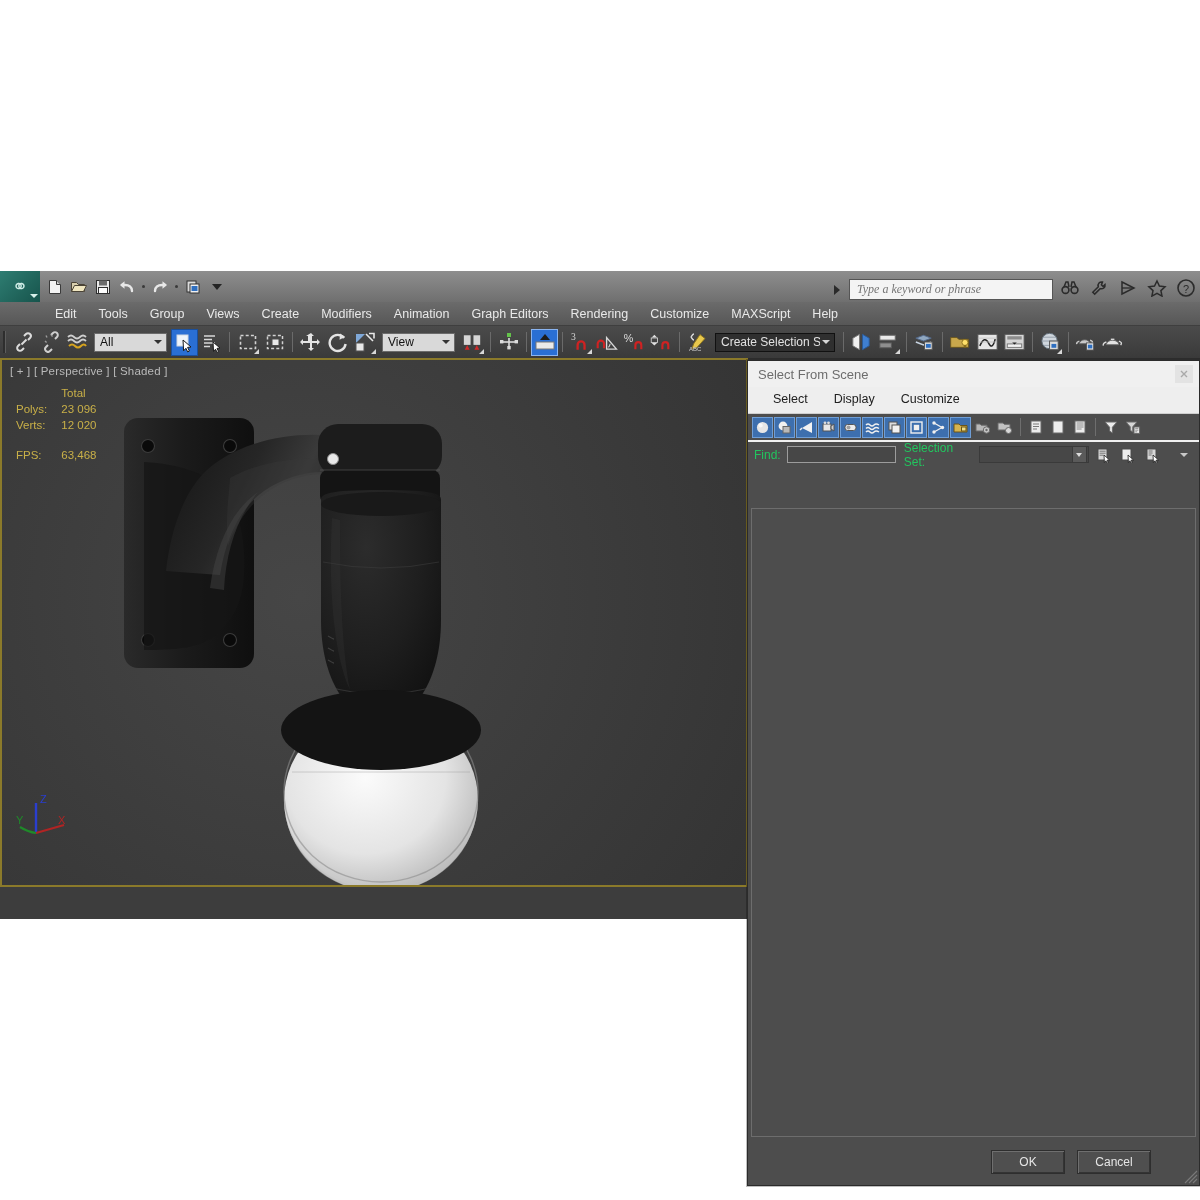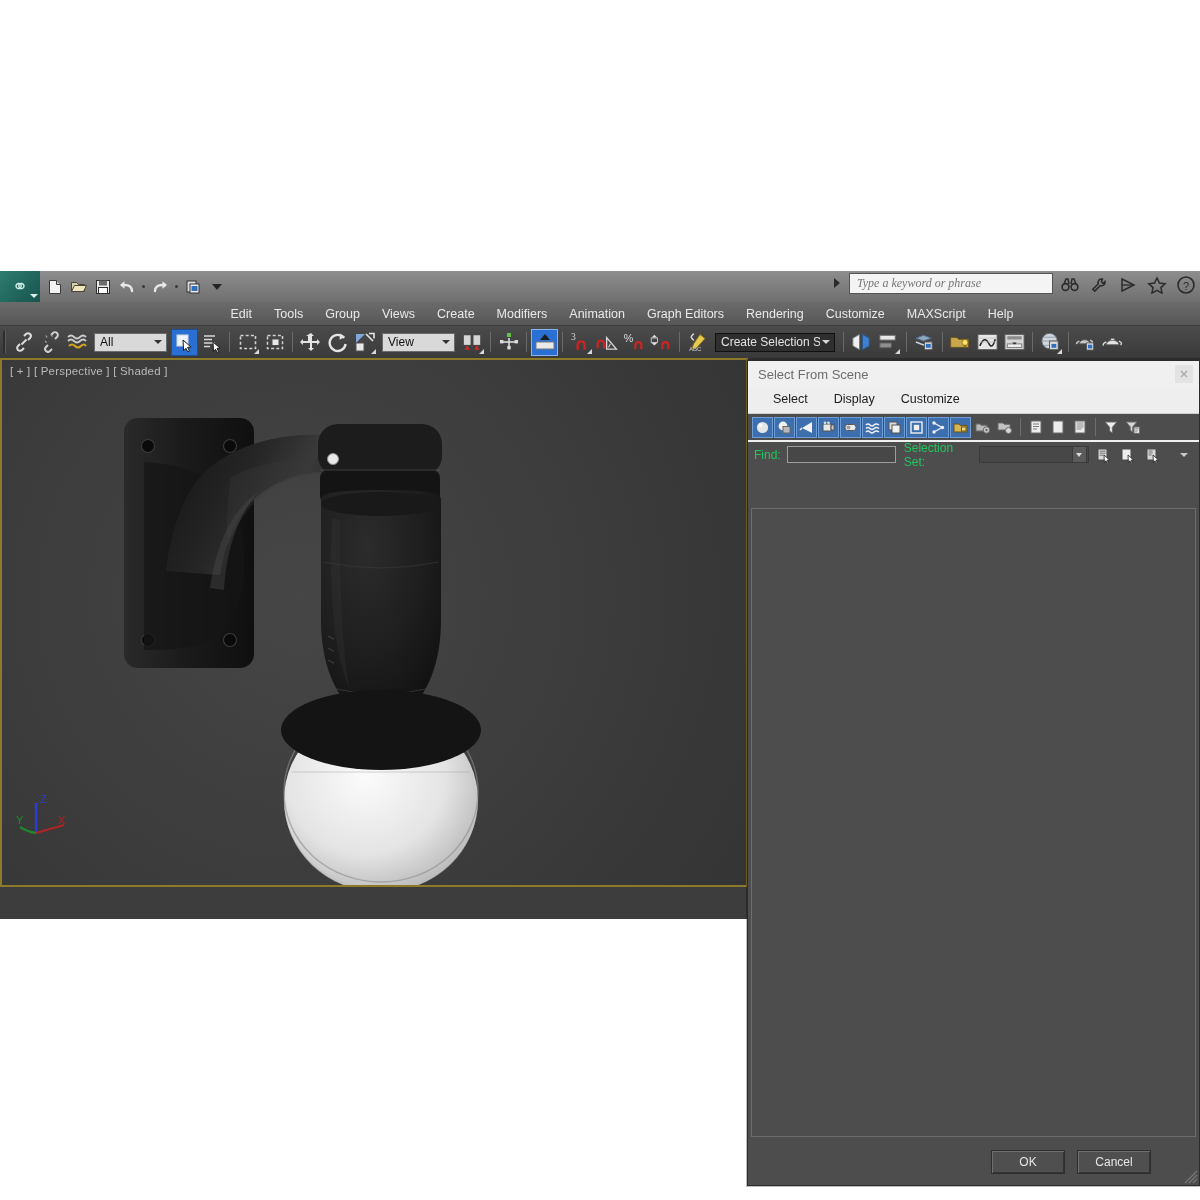--- a/index.html
+++ b/index.html
@@ -18,33 +18,33 @@
     background:linear-gradient(135deg,#2e7d72,#17544c);display:flex;align-items:center;justify-content:center;}
   .maxlogo .glyph{font-size:19px;color:#cfece6;font-family:"DejaVu Sans",sans-serif;line-height:1;}
   .maxlogo .caret{position:absolute;right:2px;bottom:4px;width:0;height:0;
     border-left:4px solid transparent;border-right:4px solid transparent;border-top:4px solid #d8f0ea;}
 
   .qatbar{position:absolute;left:44px;top:0;height:31px;display:flex;align-items:center;gap:2px;}
   .qbtn{width:22px;height:22px;display:flex;align-items:center;justify-content:center;cursor:default;}
   .qsep{width:7px;height:22px;display:flex;align-items:center;justify-content:center;}
   .qsep i{display:block;width:3px;height:3px;border-radius:50%;background:#3a3a3a;}
 
-  .searchzone{position:absolute;right:2px;top:2px;height:27px;display:flex;align-items:flex-start;gap:5px;}
+  .searchzone{position:absolute;right:2px;top:2px;height:27px;display:flex;align-items:flex-end;gap:5px;}
   .srch-arrow{width:14px;height:20px;display:flex;align-items:center;justify-content:center;}
   .srch-arrow .t{width:0;height:0;border-top:5px solid transparent;border-bottom:5px solid transparent;border-left:6px solid #2a2a2a;}
   .srchbox{width:192px;height:19px;background:#f4f4f4;border:1px solid #555;
     display:flex;align-items:center;padding:0 5px;}
   .srchbox input{border:0;background:transparent;outline:none;width:100%;
     font-family:"Liberation Serif",serif;font-style:italic;font-size:12px;color:#6f6f6f;}
   .topicon{width:24px;height:24px;display:flex;align-items:center;justify-content:center;}
 
   
   .menubar{position:absolute;left:0;top:31px;width:1200px;height:24px;
     background:linear-gradient(#6b6b6b,#575757);border-bottom:1px solid #3f3f3f;
-    display:flex;align-items:center;padding-left:44px;box-sizing:border-box;justify-content:center;}
+    display:flex;align-items:center;padding-left:44px;box-sizing:border-box;}
   .menuitem{color:#e9e9e9;font-size:12.5px;padding:0 11px;line-height:22px;cursor:default;
     font-family:"Liberation Sans",sans-serif;}
 
   
   .maintoolbar{position:absolute;left:0;top:55px;width:1200px;height:32px;
     background:linear-gradient(#4b4b4b,#3a3a3a);border-bottom:1px solid #2c2c2c;
     display:flex;align-items:center;overflow:hidden;}
   .grip{width:7px;height:26px;margin:0 2px 0 1px;display:flex;flex-direction:column;justify-content:center;gap:0;}
   .grip b{display:block;width:2px;height:22px;background:#2e2e2e;border-right:1px solid #5d5d5d;margin-left:2px;}
   .tb{width:27px;height:27px;margin:0 0px;display:flex;align-items:center;justify-content:center;
@@ -565,20 +565,45 @@
 
         <ellipse cx="279" cy="400" rx="97" ry="92" fill="url(#domeG)"></ellipse>
         <path d="M182 398a97 92 0 0 0 194 0c0 56-44 94-97 94s-97-38-97-94z" fill="#bdbdbd" opacity=".5"></path>
         <ellipse cx="279" cy="392" rx="97" ry="90" fill="none" stroke="#8c8c8c" stroke-width="1.4" opacity=".6"></ellipse>
         <path d="M190 372h178" stroke="#9e9e9e" stroke-width="1" opacity=".45"></path>
         <ellipse cx="279" cy="330" rx="100" ry="40" fill="#141414"></ellipse>
       </svg>
 
       <div class="vplabel">[ + ] [ Perspective ] [ Shaded ]</div>
 
+      <div class="vpstats">
+        <table>
+          <tbody>
+              <tr>
+                <td></td>
+                <td class="v">Total</td>
+              </tr>
+          <tr>
+            <td>Polys:</td>
+            <td class="v">23 096</td>
+          </tr>
+          <tr>
+            <td>Verts:</td>
+            <td class="v">12 020</td>
+          </tr>
+          <tr class="gap">
+                <td colspan="2"></td>
+              </tr>
+          <tr>
+            <td>FPS:</td>
+            <td class="v">63,468</td>
+          </tr>
+        </tbody>
+          </table>
+      </div>
 
       <svg class="axisgizmo" viewBox="0 0 60 60">
         <path d="M22 46V16" stroke="#2a3ecf" stroke-width="2.4"></path>
         <text x="26" y="16" font-size="11" fill="#2a3ecf" font-family="Liberation Sans, sans-serif">Z</text>
         <path d="M22 46q14-4 28-8" stroke="#b02424" stroke-width="2.2" fill="none"></path>
         <text x="44" y="37" font-size="11" fill="#b02424" font-family="Liberation Sans, sans-serif">X</text>
         <path d="M22 46q-8-1-16-6" stroke="#1f8a2a" stroke-width="2.2" fill="none"></path>
         <text x="2" y="37" font-size="11" fill="#1f8a2a" font-family="Liberation Sans, sans-serif">Y</text>
       </svg>
     </div>

